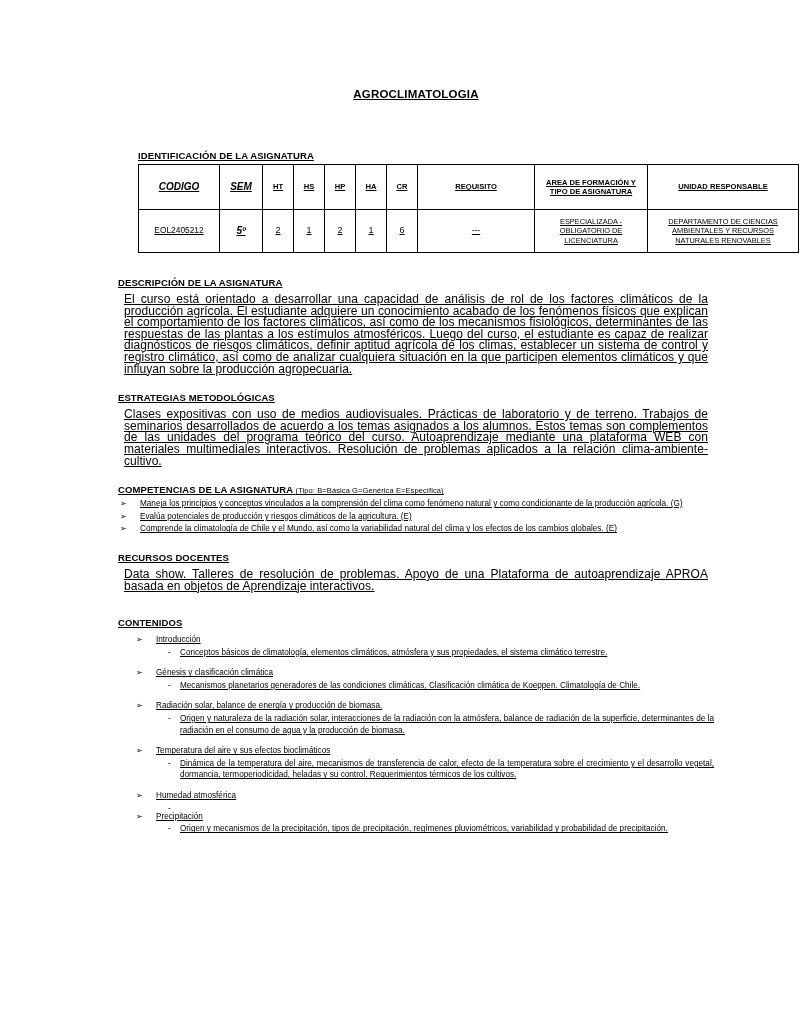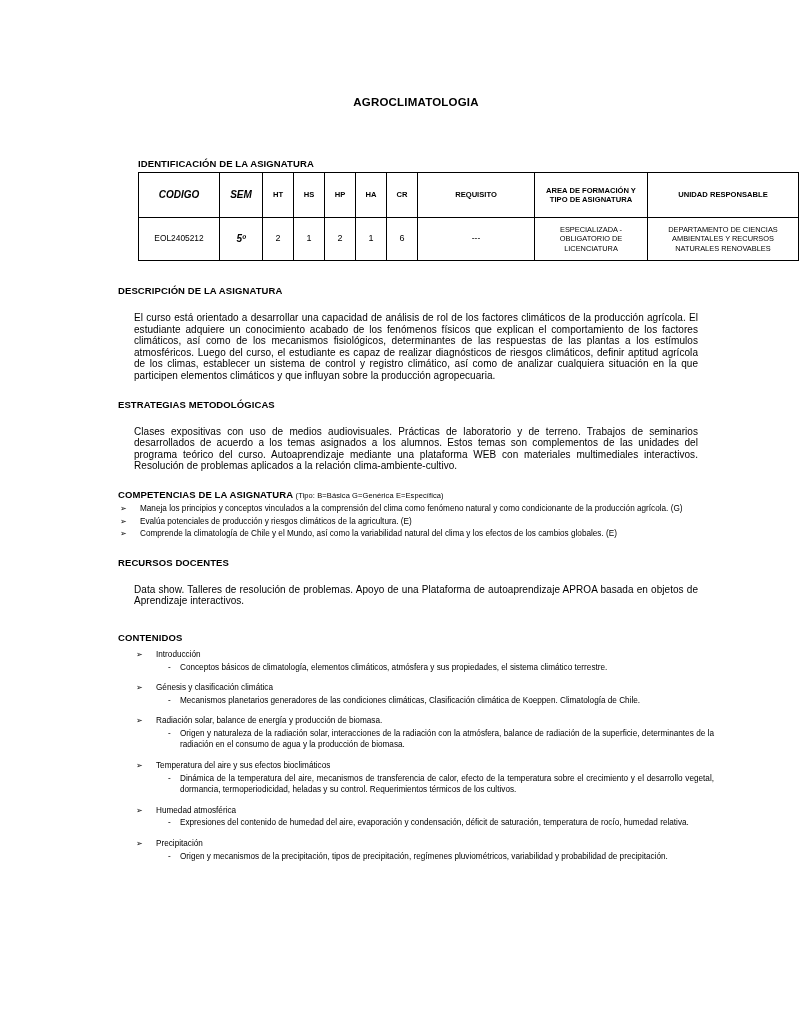--- a/index.html
+++ b/index.html
@@ -20,44 +20,45 @@
     left: 0; top: 0;
     width: 800px;
     height: 1033px;
     background: #fff;
     box-sizing: border-box;
     padding: 0;
   }
   .content {
     position: absolute;
     left: 118px;
-    top: 96px;
+    top: 88px;
     width: 596px;
+    text-decoration: underline;
   }
   .doc-title {
     text-align: center;
     font-size: 11.5px;
     font-weight: bold;
     letter-spacing: 0.2px;
     margin: 0 0 0 0;
   }
   .section-head {
     font-size: 9.5px;
     font-weight: bold;
     margin: 0 0 3px 0;
     letter-spacing: 0.1px;
   }
   .section-head .hint {
     font-weight: normal;
     font-size: 7.5px;
   }
   p.body-text {
-    font-size: 10px;
-    line-height: 11.6px;
-    margin: 16px;
+    font-size: 12px;
+    line-height: 11.6px;
+    margin: 6px;
     text-align: justify;
     letter-spacing: 0.05px;
   }
   
   table.ident {
     border-collapse: collapse;
     width: 596px;
     table-layout: fixed;
   }
   table.ident td, table.ident th {
@@ -262,21 +263,20 @@
           </div>
         </div>
 
         <div class="cont-item">
           <div class="cont-title">
             <span class="arrow">➢</span>
             <span>Humedad atmosférica</span>
           </div>
           <div class="cont-sub">
             <span class="dash">-</span>
-            <span>Expresiones del contenido de humedad del aire, evaporación y condensación, déficit de saturación, temperatura de rocío, humedad relativa.</span>
           </div>
         </div>
 
         <div class="cont-item">
           <div class="cont-title">
             <span class="arrow">➢</span>
             <span>Precipitación</span>
           </div>
           <div class="cont-sub">
             <span class="dash">-</span>

